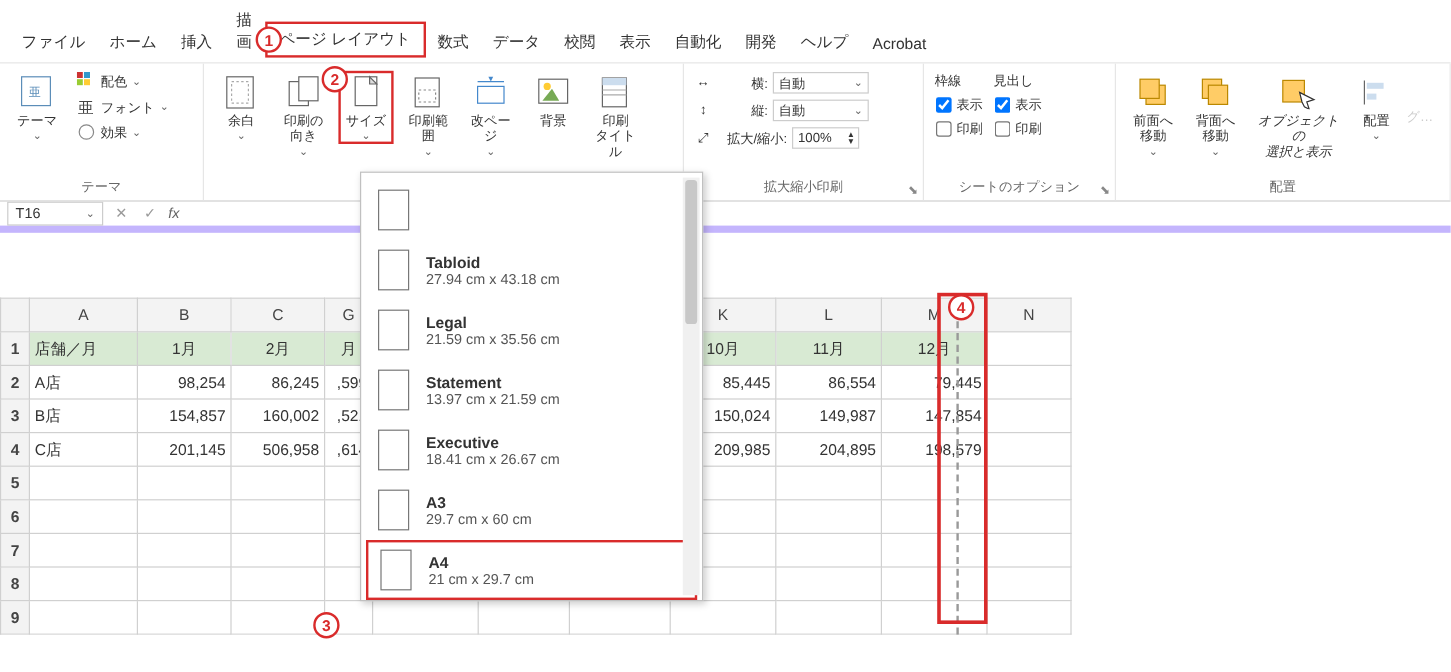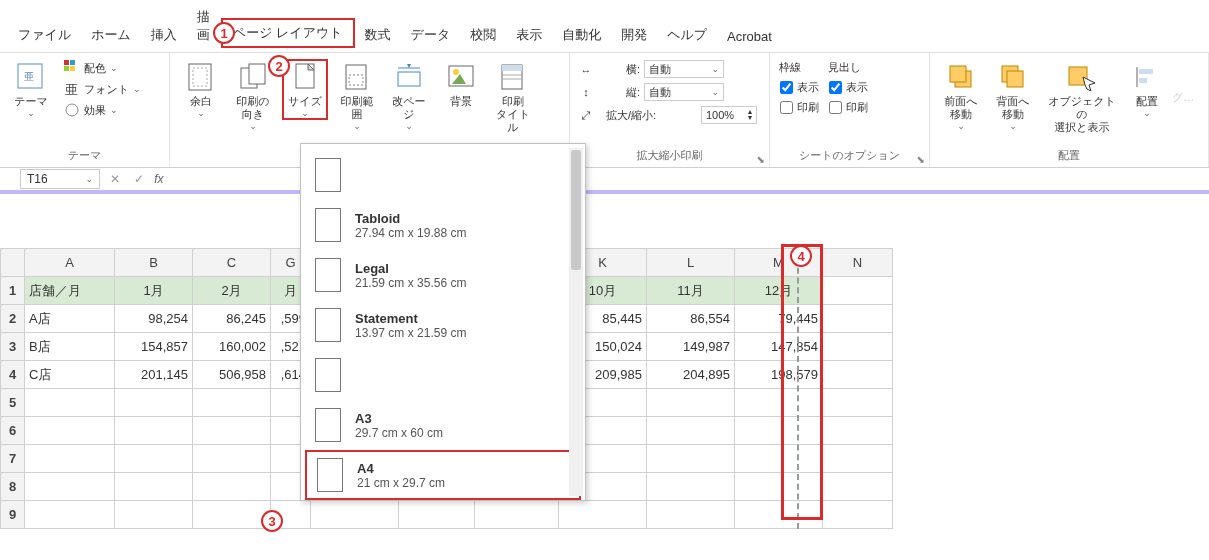--- a/index.html
+++ b/index.html
@@ -13,21 +13,21 @@
 .group-label{text-align:center;font-size:11px;color:#666;padding:2px 0;}
 .big-btn{display:flex;flex-direction:column;align-items:center;justify-content:flex-start;width:46px;padding:2px;cursor:pointer;}
 .big-ic{width:32px;height:32px;display:flex;align-items:center;justify-content:center;margin-bottom:2px;}
 .big-lbl{font-size:11px;text-align:center;line-height:1.2;white-space:pre-line;}
 .chev{font-size:9px;color:#666;}
 .small-stack{display:flex;flex-direction:column;gap:3px;}
 .small-btn{display:flex;align-items:center;gap:4px;padding:1px 4px;cursor:pointer;font-size:11px;}
 .sic{width:16px;height:16px;display:inline-flex;align-items:center;justify-content:center;}
 .hl-red{border:2px solid #d92b2b;}
 .circled{position:absolute;width:22px;height:22px;border:2px solid #d92b2b;border-radius:50%;color:#d92b2b;font-size:13px;display:flex;align-items:center;justify-content:center;background:#fff;z-index:60;font-weight:bold;}
-.formula-row{display:flex;align-items:center;border-bottom:4px solid #c4b5fd;padding:2px 20px;gap:6px;height:26px;background:#fff;text-align:center;}
+.formula-row{display:flex;align-items:center;border-bottom:6px solid #c4b5fd;padding:2px 6px;gap:6px;height:26px;background:#fff;text-align:center;}
 .namebox{border:1px solid #ccc;width:80px;height:20px;padding:1px 6px;font-size:12px;display:flex;align-items:center;justify-content:space-between;}
 .fx-ic{font-style:italic;color:#666;font-size:12px;}
 .sheet-wrap{position:relative;margin-top:54px;}
 .grid{border-collapse:collapse;table-layout:fixed;}
 .grid th,.grid td{border:1px solid #d0d0d0;height:28px;font-size:13px;padding:0 4px;text-align:right;white-space:nowrap;overflow:hidden;}
 .grid thead th{background:#f3f3f3;font-weight:normal;text-align:center;color:#444;}
 .grid .rowhead{background:#f3f3f3;text-align:center;width:24px;color:#444;}
 .grid .corner{background:#f3f3f3;width:24px;}
 .hdr-green{background:#d8ead3 !important;text-align:center !important;}
 .tl{text-align:left !important;}
@@ -219,21 +219,21 @@
           <span class="sic">↕</span>
           <span class="scale-lbl">縦:</span>
           <div class="scale-val">
             <span>自動</span>
             <span class="chev">⌄</span>
           </div>
         </div>
       <div class="scale-row">
           <span class="sic">⤢</span>
           <span class="scale-lbl" style="width:58px;">拡大/縮小:</span>
-          <div class="scale-val" style="width:56px;margin-left:41px;">
+          <div class="scale-val" style="width:56px;">
             <span>100%</span>
             <span style="font-size:8px;line-height:.8;">▴<br>▾</span>
           </div>
         </div>
     </div>
     <div class="group-label">拡大縮小印刷</div>
     <span class="dlaunch">⬊</span>
   </div>
 
   <div class="group" style="width:160px;position:relative;">
@@ -282,21 +282,21 @@
           <span class="big-ic">
             <svg width="28" height="28">
               <rect x="3" y="3" width="16" height="16" fill="#fc6" stroke="#b80"></rect>
               <rect x="8" y="8" width="16" height="16" fill="#fc6" stroke="#b80"></rect>
             </svg>
           </span>
           <span class="big-lbl">背面へ
 移動</span>
           <span class="chev">⌄</span>
         </div>
-      <div class="big-btn" style="width:80px;">
+      <div class="big-btn" style="width:80px;font-style:italic;">
           <span class="big-ic">
             <svg width="30" height="28">
               <rect x="2" y="4" width="18" height="18" fill="#fc6" stroke="#b80"></rect>
               <path d="M16 14 L28 20 L22 22 L24 28 L20 26 L18 22 Z" fill="#fff" stroke="#333"></path>
             </svg>
           </span>
           <span class="big-lbl">オブジェクトの
 選択と表示</span>
         </div>
       <div class="big-btn" style="width:38px;">
@@ -332,39 +332,43 @@
       <div class="thumb"></div>
     </div>
   <div id="size-list">
       <div class="size-item">
         <div class="page-ic"></div>
       </div>
       <div class="size-item">
         <div class="page-ic"></div>
         <div class="size-txt">
           <div class="t">Tabloid</div>
-          <div class="d">27.94 cm x 19.88 cm</div>
+          <div class="d">27.94 cm x 43.18 cm</div>
         </div>
       </div>
       <div class="size-item">
         <div class="page-ic"></div>
         <div class="size-txt">
           <div class="t">Legal</div>
           <div class="d">21.59 cm x 35.56 cm</div>
         </div>
       </div>
       <div class="size-item">
         <div class="page-ic"></div>
         <div class="size-txt">
           <div class="t">Statement</div>
           <div class="d">13.97 cm x 21.59 cm</div>
         </div>
       </div>
       <div class="size-item">
         <div class="page-ic"></div>
+        <div class="size-txt">
+          <div class="t">Executive</div>
+          <div class="d">18.41 cm x 26.67 cm</div>
+        </div>
       </div>
       <div class="size-item">
         <div class="page-ic"></div>
         <div class="size-txt">
           <div class="t">A3</div>
           <div class="d">29.7 cm x 60 cm</div>
         </div>
       </div>
       <div class="size-item hl">
         <div class="page-ic"></div>

